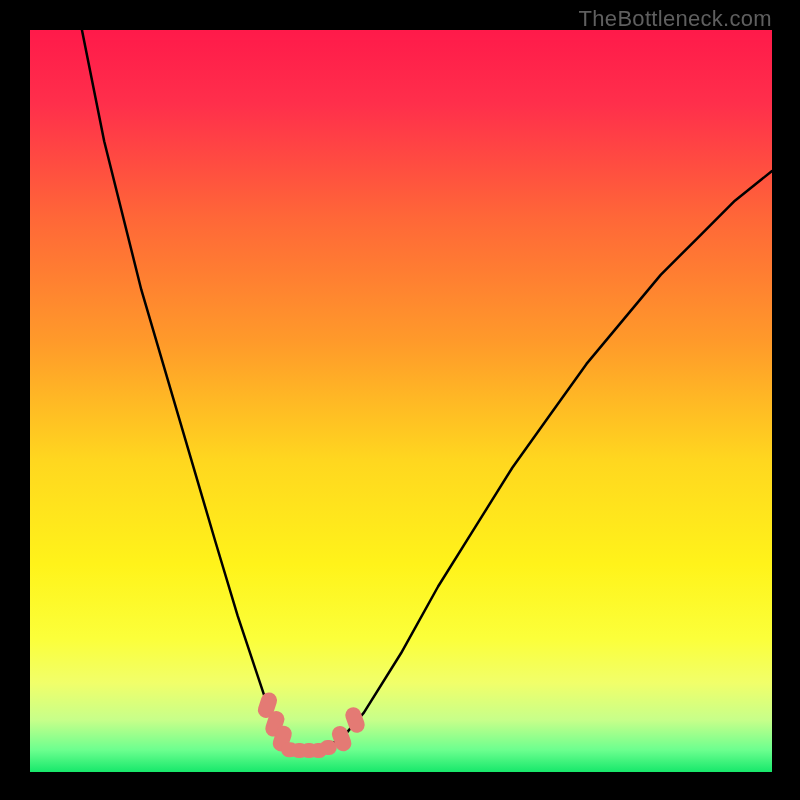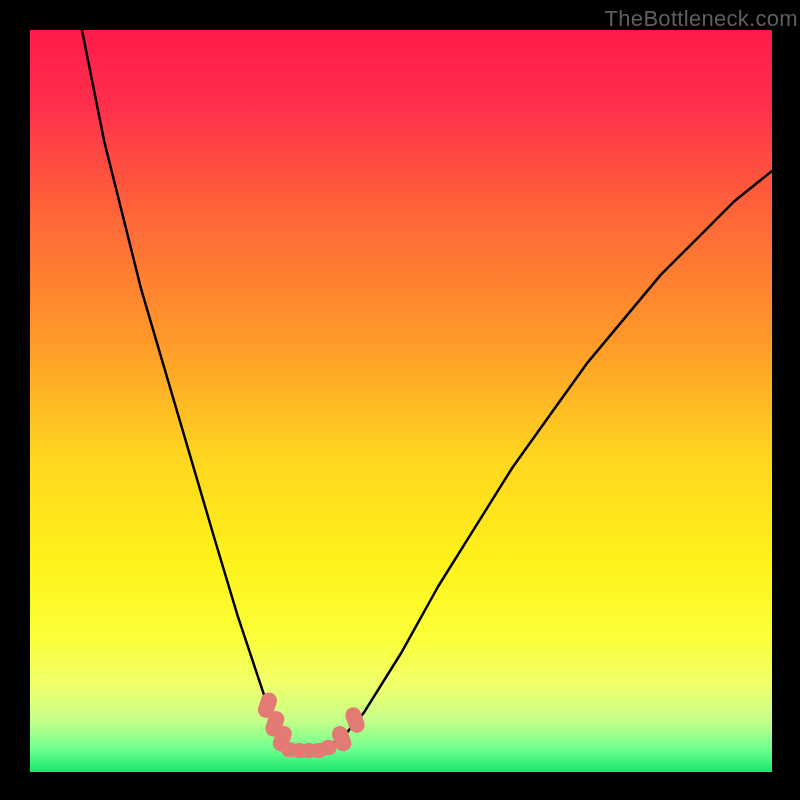--- a/index.html
+++ b/index.html
@@ -13,21 +13,21 @@
   }
   .outer {
     width: 800px;
     height: 800px;
     background: #000;
     position: relative;
   }
   .watermark {
     position: absolute;
     top: 6px;
-    right: 2px;
+    right: 28px;
     color: #5f5f5f;
     font-size: 22px;
     font-weight: 500;
     letter-spacing: 0.3px;
     z-index: 10;
   }
   svg {
     position: absolute;
     top: 0;
     left: 0;

